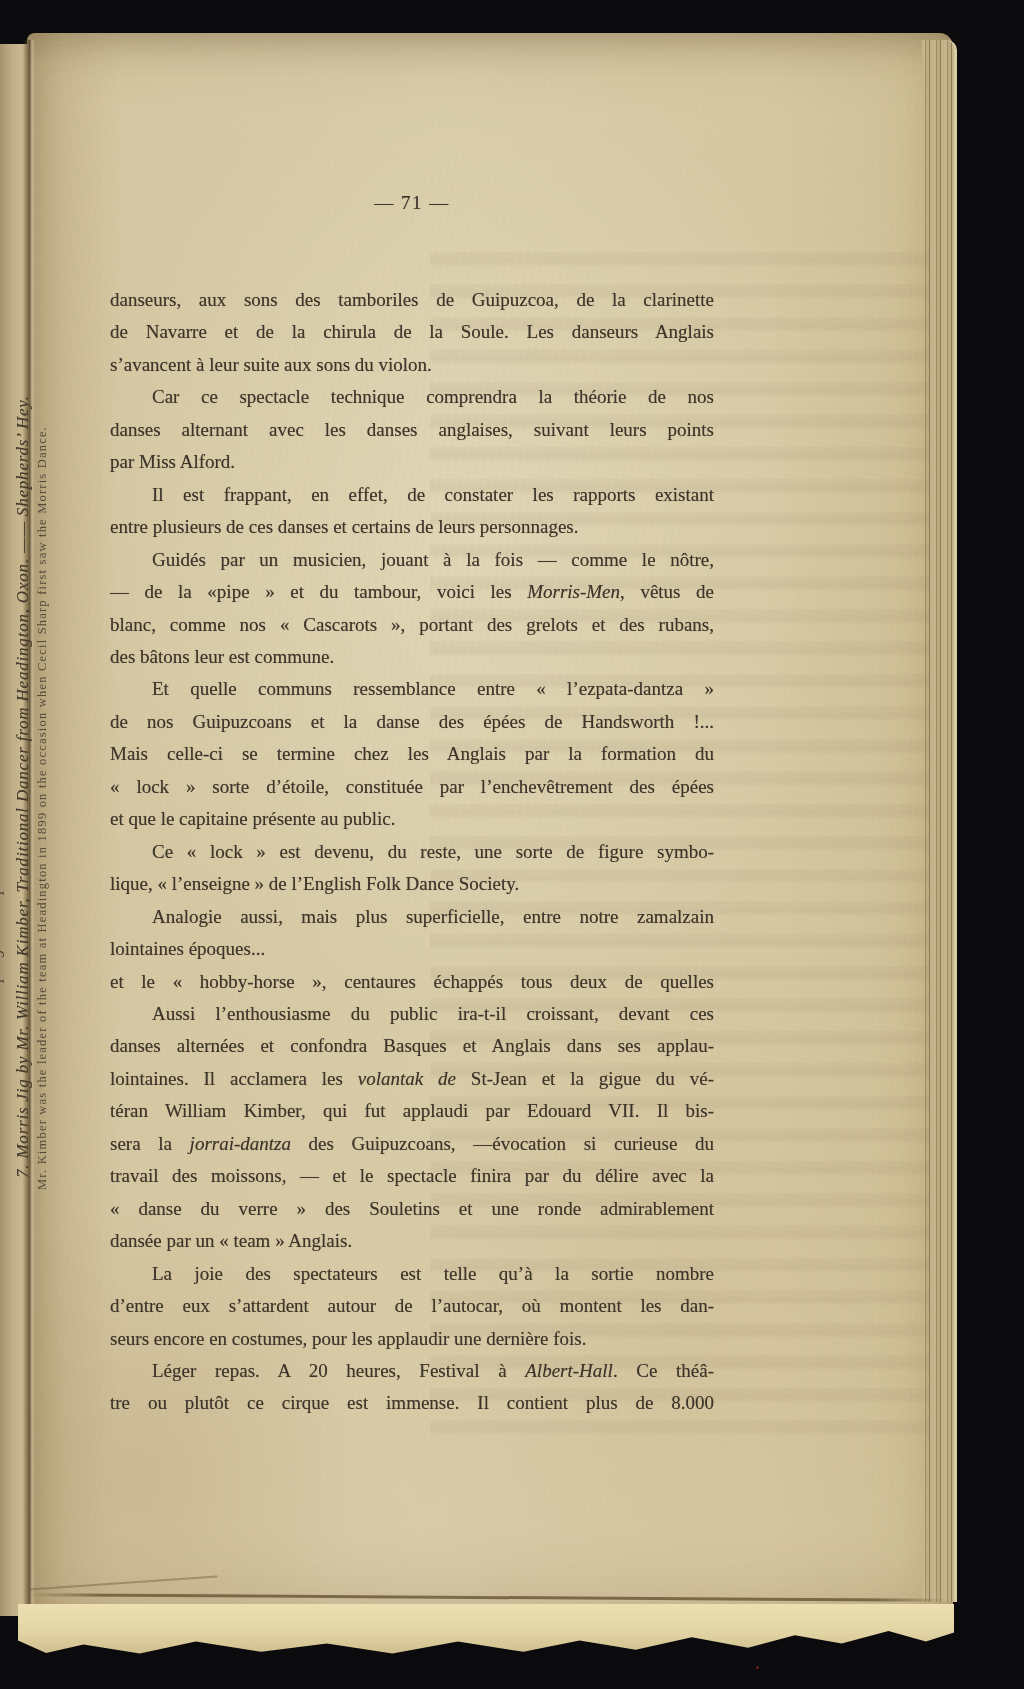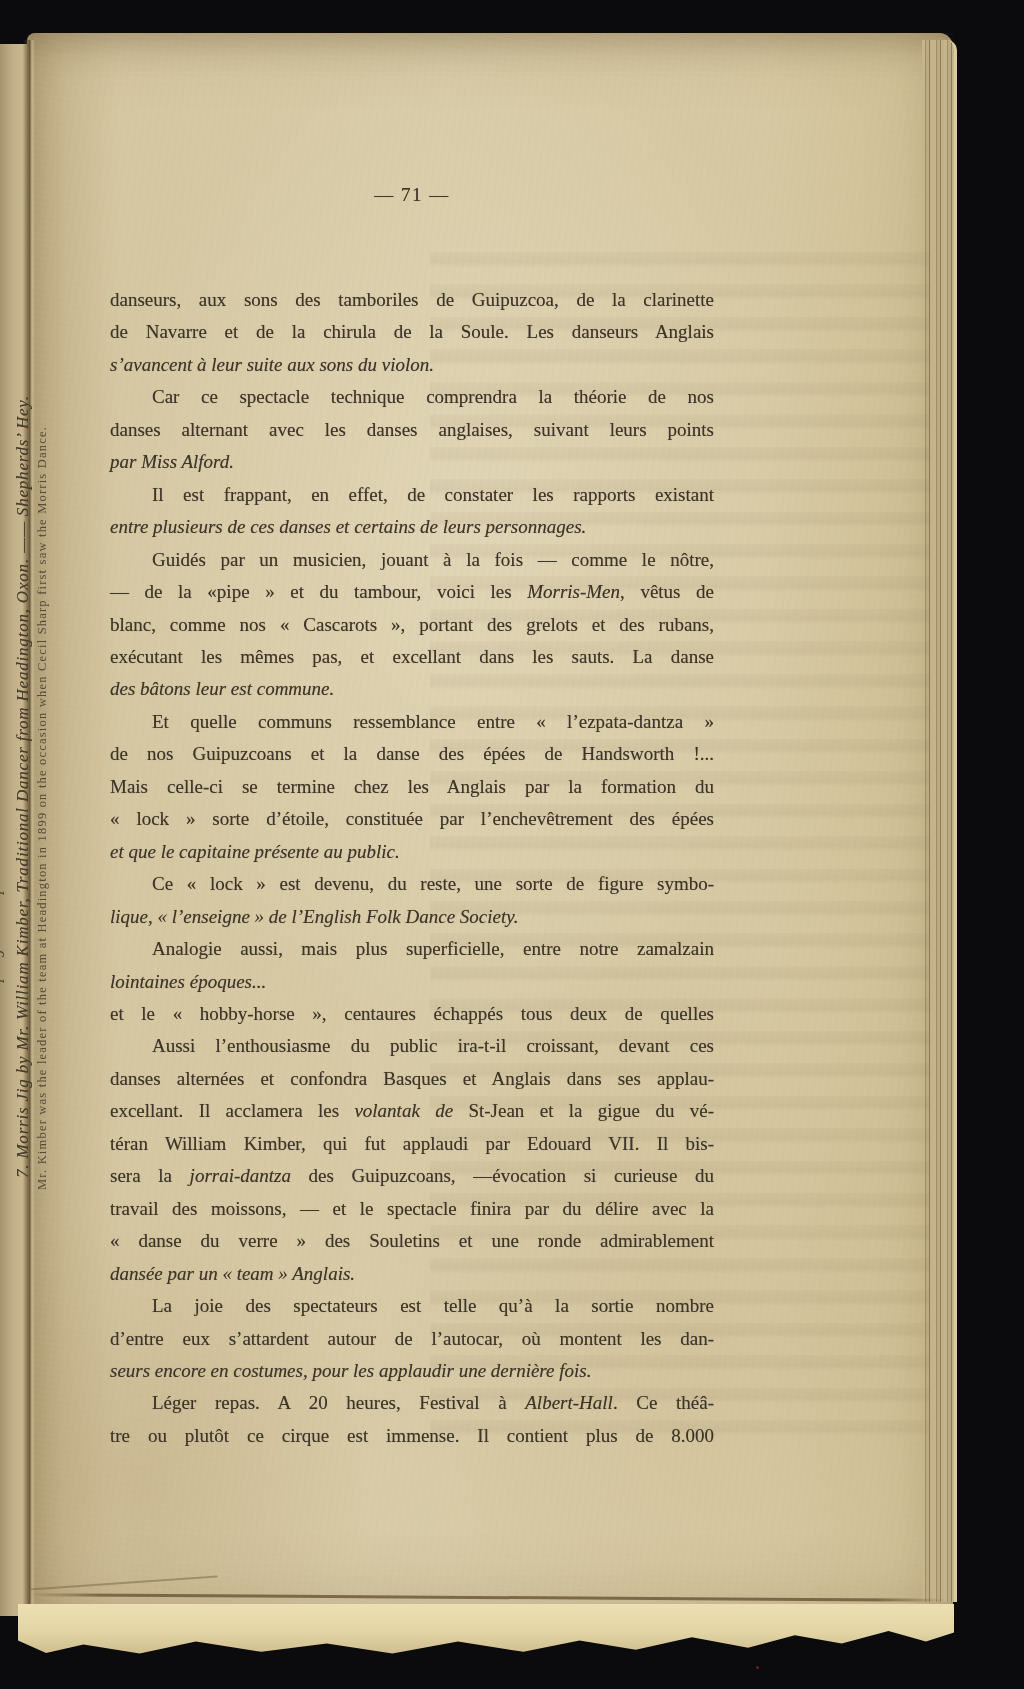--- a/index.html
+++ b/index.html
@@ -53,33 +53,33 @@
     clip-path:polygon(0 0,100% 0,100% 55%,97% 72%,93% 52%,88% 76%,83% 60%,78% 84%,72% 64%,66% 88%,60% 70%,54% 92%,47% 72%,40% 95%,33% 76%,26% 92%,19% 72%,13% 95%,7% 78%,3% 94%,0 70%);
   }
   .speck{position:absolute;left:756px;top:1666px;width:3px;height:3px;border-radius:50%;background:#6e1f1c;}
   
   .ghost{
     position:absolute;left:430px;top:252px;width:500px;height:1190px;pointer-events:none;
     background:repeating-linear-gradient(180deg, rgba(100,82,55,0.04) 0px, rgba(100,82,55,0.075) 10px, rgba(0,0,0,0) 16px, rgba(0,0,0,0) 32.45px);
   }
   
   .pagenum{
-    position:absolute;left:110px;top:184px;width:604px;text-align:center;
+    position:absolute;left:110px;top:192px;width:604px;text-align:center;
     font-size:19px;letter-spacing:1.5px;color:#3e352a;
     text-shadow:0 0 0.7px rgba(62,53,42,.55);
   }
   .bodytext{
     position:absolute;left:110px;top:246px;width:604px;
     font-size:19px;line-height:32.45px;color:#3e352a;
     text-shadow:0 0 0.7px rgba(62,53,42,.5);
     margin-top:38px;
   }
   .ln{text-align:justify;text-align-last:justify;}
   .ln.ind{text-indent:42px;}
-  .ln.end{text-align-last:left;font-style:italic;}
+  .ln.end{text-align-last:left;}
   .ln i{}
   
   .vcap{position:absolute;transform:rotate(-90deg);transform-origin:0 0;white-space:nowrap;pointer-events:none;}
   .vcap-main{left:13px;top:1178px;font-style:italic;font-size:17px;letter-spacing:0.8px;color:#463c2e;text-shadow:0 0 0.6px rgba(70,60,46,.5);}
   .vcap-sub{left:35px;top:1190px;font-size:12.5px;letter-spacing:1.2px;color:#564a3b;}
   .vcap-cropped{left:-14px;top:1005px;font-style:italic;font-size:16px;letter-spacing:1px;color:#4a3f30;}
 </style>
 </head>
 <body>
 
@@ -102,35 +102,34 @@
   <div class="ln"><span>de Navarre et de la chirula de la Soule. Les danseurs Anglais</span></div>
   <div class="ln end"><span>s’avancent à leur suite aux sons du violon.</span></div>
   <div class="ln ind"><span>Car ce spectacle technique comprendra la théorie de nos</span></div>
   <div class="ln"><span>danses alternant avec les danses anglaises, suivant leurs points</span></div>
   <div class="ln end"><span>par Miss Alford.</span></div>
   <div class="ln ind"><span>Il est frappant, en effet, de constater les rapports existant</span></div>
   <div class="ln end"><span>entre plusieurs de ces danses et certains de leurs personnages.</span></div>
   <div class="ln ind"><span>Guidés par un musicien, jouant à la fois — comme le nôtre,</span></div>
   <div class="ln"><span>— de la «pipe » et du tambour, voici les </span><i>Morris-Men</i><span>, vêtus de</span></div>
   <div class="ln"><span>blanc, comme nos « Cascarots », portant des grelots et des rubans,</span></div>
-  <div class="ln"><span>exécutant les mêmes pas, et excellant dans les sauts. La danse</span></div>
   <div class="ln end"><span>des bâtons leur est commune.</span></div>
   <div class="ln ind"><span>Et quelle communs ressemblance entre « l’ezpata-dantza »</span></div>
   <div class="ln"><span>de nos Guipuzcoans et la danse des épées de Handsworth !...</span></div>
   <div class="ln"><span>Mais celle-ci se termine chez les Anglais par la formation du</span></div>
   <div class="ln"><span>« lock » sorte d’étoile, constituée par l’enchevêtrement des épées</span></div>
   <div class="ln end"><span>et que le capitaine présente au public.</span></div>
   <div class="ln ind"><span>Ce « lock » est devenu, du reste, une sorte de figure symbo-</span></div>
   <div class="ln end"><span>lique, « l’enseigne » de l’English Folk Dance Society.</span></div>
   <div class="ln ind"><span>Analogie aussi, mais plus superficielle, entre notre zamalzain</span></div>
   <div class="ln end"><span>lointaines époques...</span></div>
   <div class="ln"><span>et le « hobby-horse », centaures échappés tous deux de quelles</span></div>
   <div class="ln ind"><span>Aussi l’enthousiasme du public ira-t-il croissant, devant ces</span></div>
   <div class="ln"><span>danses alternées et confondra Basques et Anglais dans ses applau-</span></div>
-  <div class="ln"><span>excellant. Il acclamera les </span><i>volantak de</i><span> St-Jean et la gigue du vé-</span></div>
+  <div class="ln"><span>lointaines. Il acclamera les </span><i>volantak de</i><span> St-Jean et la gigue du vé-</span></div>
   <div class="ln"><span>téran William Kimber, qui fut applaudi par Edouard VII. Il bis-</span></div>
   <div class="ln"><span>sera la </span><i>jorrai-dantza</i><span> des Guipuzcoans, —évocation si curieuse du</span></div>
   <div class="ln"><span>travail des moissons, — et le spectacle finira par du délire avec la</span></div>
   <div class="ln"><span>« danse du verre » des Souletins et une ronde admirablement</span></div>
   <div class="ln end"><span>dansée par un « team » Anglais.</span></div>
   <div class="ln ind"><span>La joie des spectateurs est telle qu’à la sortie nombre</span></div>
   <div class="ln"><span>d’entre eux s’attardent autour de l’autocar, où montent les dan-</span></div>
   <div class="ln end"><span>seurs encore en costumes, pour les applaudir une dernière fois.</span></div>
   <div class="ln ind"><span>Léger repas. A 20 heures, Festival à </span><i>Albert-Hall</i><span>. Ce théâ-</span></div>
   <div class="ln"><span>tre ou plutôt ce cirque est immense. Il contient plus de 8.000</span></div>

